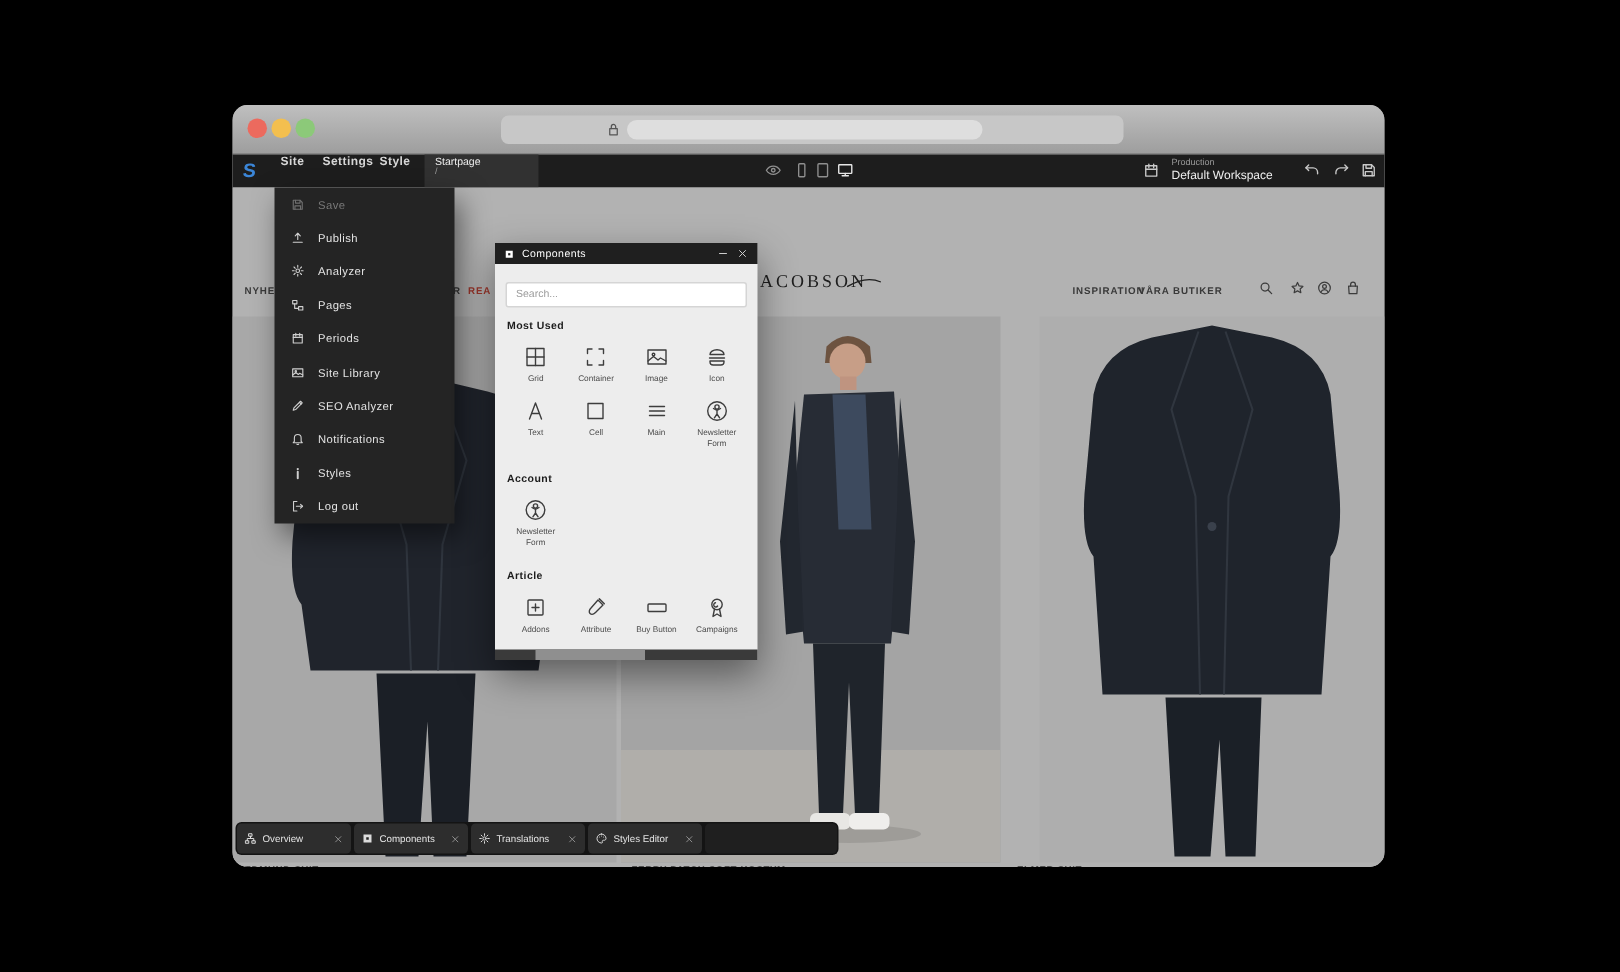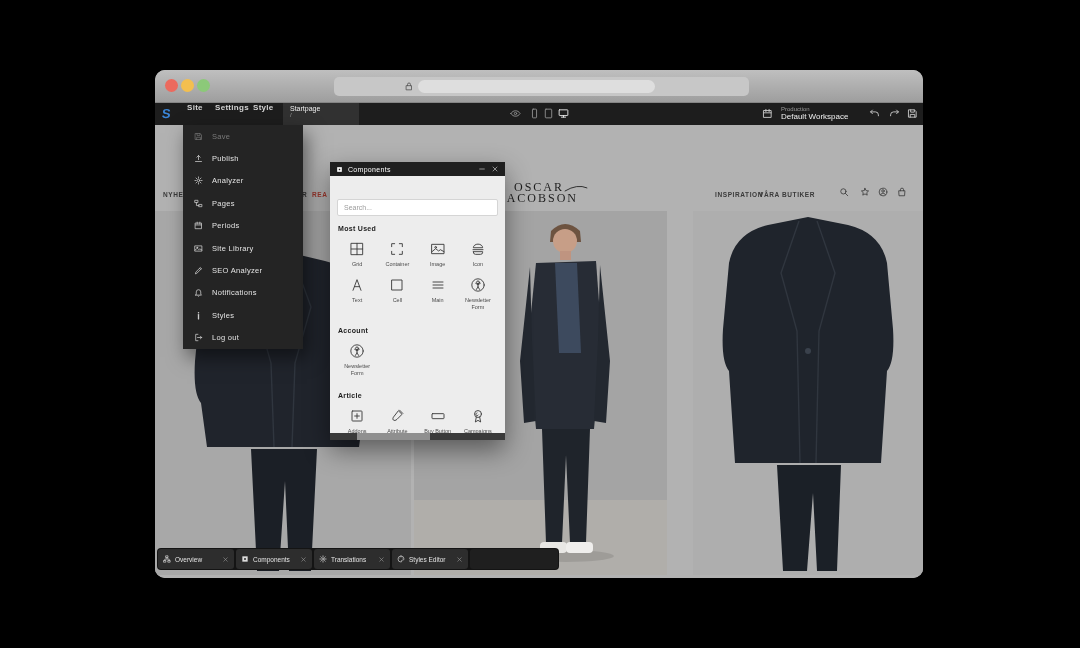--- a/index.html
+++ b/index.html
@@ -58,21 +58,21 @@
   .appmenu .mi.disabled .ic{color:#6f6f6f;}
   .appmenu .mi.disabled span{color:#7a7a7a;}
   
   .cpanel{position:absolute;left:175px;top:92px;width:175px;height:278px;z-index:6;
           box-shadow:0 10px 24px rgba(0,0,0,.45);background:#ededed;}
   .cpanel-h{height:14px;background:#1f1f1f;display:flex;align-items:center;padding:0 6px;gap:5px;}
   .cpanel-h .ic{width:7px;height:7px;color:#fff;}
   .cpanel-h .title{font-size:7px;color:#fff;flex:1;letter-spacing:.3px;}
   .cpanel-h .wbtn{width:8px;height:8px;color:#ccc;}
   .cpanel-b{height:257px;overflow:hidden;padding:0 7px;}
-  .csearch{width:100%;height:17px;margin-top:23px;border:1px solid #d5d5d5;border-radius:2px;
+  .csearch{width:100%;height:17px;margin-top:12px;border:1px solid #d5d5d5;border-radius:2px;
            background:#fff;font-size:7px;padding:0 6px;color:#444;outline:none;}
   .csearch::placeholder{color:#9c9c9c;}
   .sec-title{font-size:7px;font-weight:bold;color:#1c1c1c;margin:14px 0 2px 1px;letter-spacing:.3px;}
   .sec-title.first{margin-top:9px;}
   .cgrid{display:grid;grid-template-columns:repeat(4,1fr);}
   .citem{display:flex;flex-direction:column;align-items:center;padding:7px 0 2px;}
   .citem .ic{width:16px;height:16px;color:#3d3d3d;}
   .citem .ic svg{stroke-width:1.4;}
   .citem .clbl{font-size:5.5px;color:#4c4c4c;margin-top:4px;text-align:center;line-height:1.25;max-width:40px;}
   .cpanel-s{position:absolute;left:0;bottom:0;width:100%;height:7px;background:#3a3a3a;}
@@ -167,21 +167,20 @@
             <path d="M7 20v-6h10v6"></path>
           </svg>
         </span>
     </div>
 
     <div class="site">
       <span class="abs nav-item" style="left:8px;top:66px">NYHETER</span>
       <span class="abs nav-item" style="left:147px;top:66px">R</span>
       <span class="abs nav-item accent" style="left:157px;top:66px">REA</span>
       <div class="abs oj-logo">
-        <div class="l1">OSCAR</div>
         <div class="l2">JACOBSON</div>
       </div>
       <span class="abs ic swoosh">
           <svg viewBox="0 0 40 16" fill="none" stroke="currentColor" stroke-width="1.4">
             <path d="M2 13 Q22 1 38 8"></path>
           </svg>
         </span>
       <span class="abs nav-item" style="left:560px;top:66px">INSPIRATION</span>
       <span class="abs nav-item" style="left:604px;top:66px">VÅRA BUTIKER</span>
       <span class="abs ic hdr-ic" style="left:684px">

